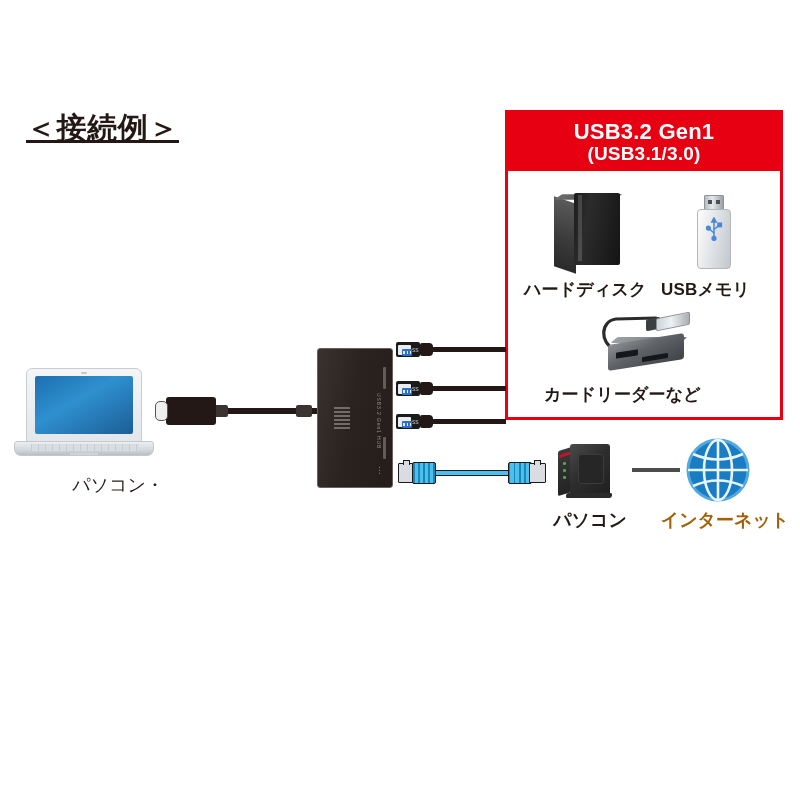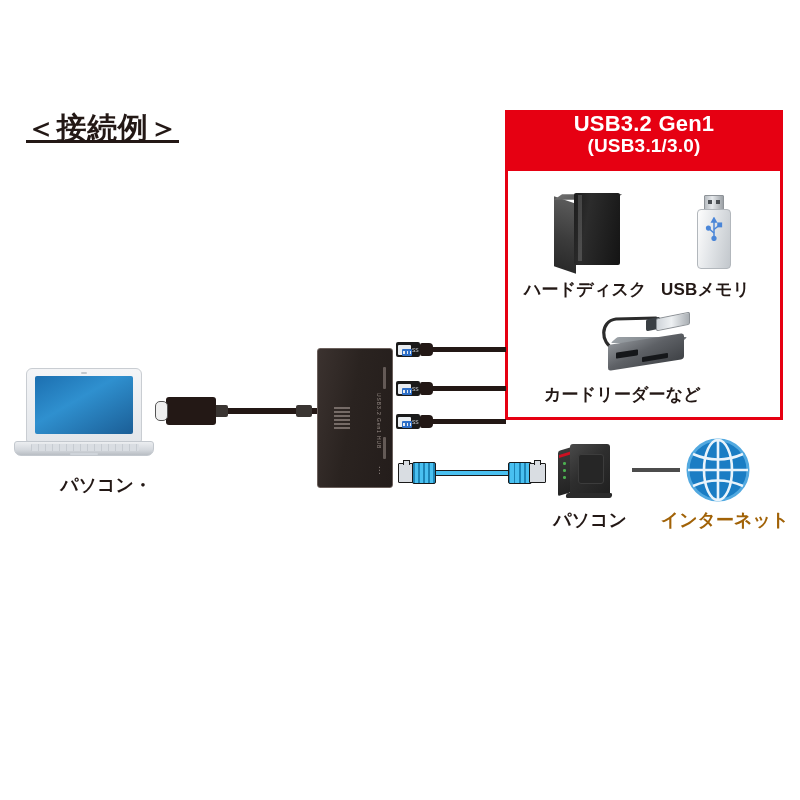--- a/index.html
+++ b/index.html
@@ -18,21 +18,21 @@
   }
 
   
   #usb-box{
     left:505px;top:110px;width:278px;height:310px;
     border:3px solid #e60012;box-sizing:border-box;background:#fff;
   }
   #usb-box-header{
     position:absolute;left:0;top:0;width:100%;height:58px;
     background:#e60012;color:#fff;display:flex;flex-direction:column;
-    align-items:center;justify-content:flex-start;line-height:1.04;
+    align-items:center;justify-content:center;line-height:1.04;
   }
   #usb-head-l1{font-size:22px;font-weight:700;letter-spacing:.01em;}
   #usb-head-l2{font-size:19px;font-weight:700;letter-spacing:.01em;}
 
   .dev-label{
     position:absolute;font-size:17px;font-weight:700;color:#231815;
     white-space:nowrap;letter-spacing:.01em;
   }
 
   
@@ -212,21 +212,21 @@
   <div class="abs" id="laptop">
     <div class="lid">
       <div class="cam"></div>
       <div class="screen"></div>
     </div>
     <div class="base">
       <div class="kb"></div>
       <div class="tp"></div>
     </div>
   </div>
-  <div class="abs" style="left:0;top:473px;width:212px;text-align:center;font-size:18px;font-weight:700;color:#231815;">パソコン・</div>
+  <div class="abs" style="left:12px;top:473px;width:212px;text-align:center;font-size:18px;font-weight:400;color:#231815;">パソコン・</div>
 
   <div class="abs" id="usbc-cable"></div>
   <div class="abs" id="usbc-strain"></div>
   <div class="abs" id="usbc-neck"></div>
   <div class="abs" id="usbc-body"></div>
   <div class="abs" id="usbc-tip"></div>
 
   <div class="abs" id="hub">
     <div id="hub-logo"></div>
     <div id="hub-txt">USB3.2 Gen1 HUB</div>

